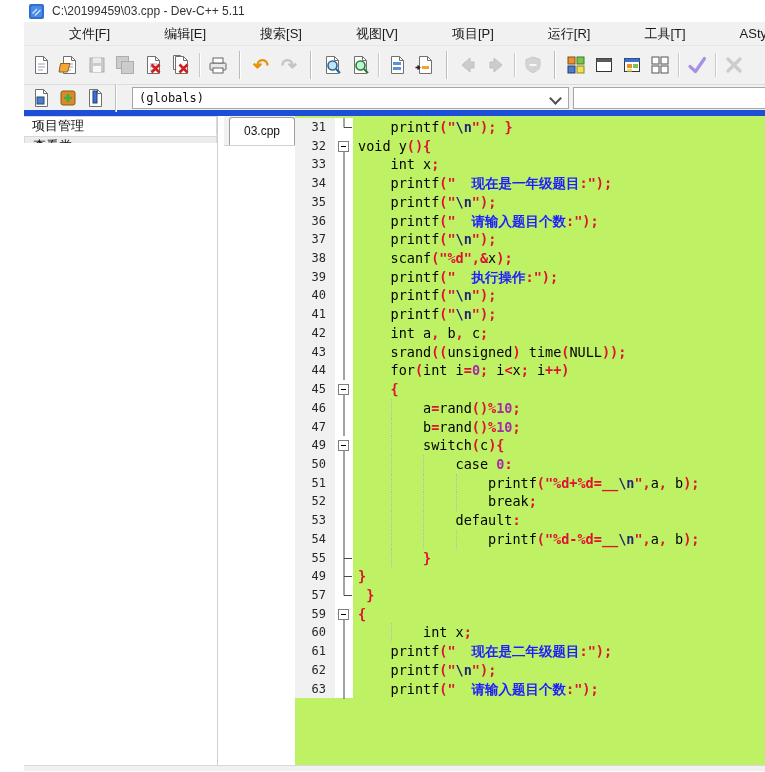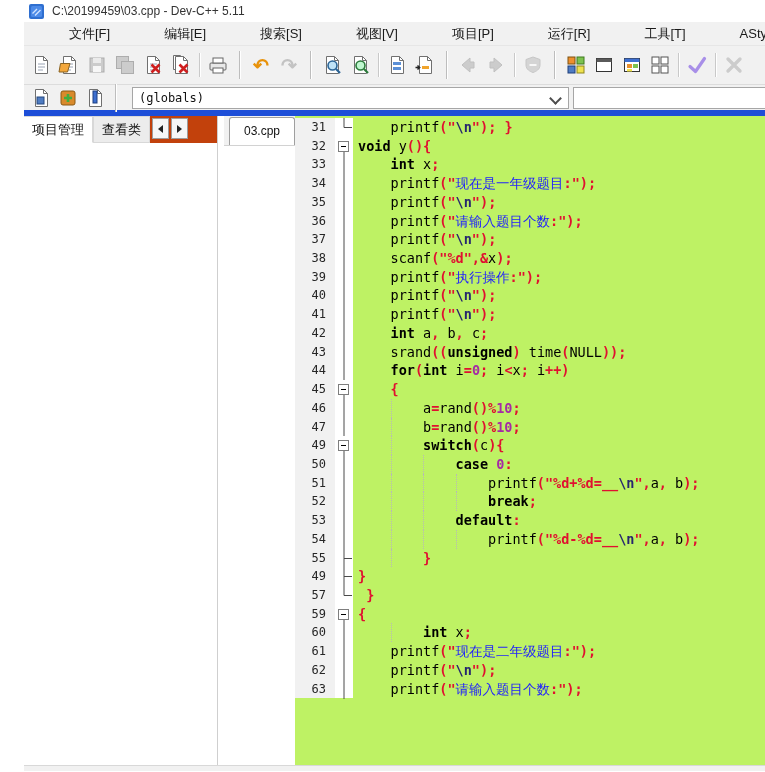--- a/index.html
+++ b/index.html
@@ -26,21 +26,21 @@
   .combo{height:22px;background:#fff;border:1px solid #a6a6a6;display:flex;align-items:center;
          font:12px "DejaVu Sans Mono",monospace;padding-left:6px;box-sizing:border-box;position:relative;color:#111;}
   .combo-globals{width:438px;margin-left:9px;}
   .combo-members{width:216px;margin-left:4px;border-right:none;}
   .chev{position:absolute;right:8px;top:6px;width:7px;height:7px;border-left:2px solid #4d4d4d;
         border-bottom:2px solid #4d4d4d;transform:rotate(-45deg);}
   
   .content{display:flex;height:649px;}
   .leftcol{width:194px;box-sizing:border-box;border-right:1px solid #cfcfcf;display:flex;
            flex-direction:column;background:#fff;}
-  .left-tabs{height:27px;background:#c2410c;display:flex;align-items:stretch;}
+  .left-tabs{height:27px;background:#0f172a;display:flex;align-items:stretch;flex-direction:column;}
   .ltab{padding:0 8px;font-size:13px;display:flex;align-items:center;background:#ececec;
         border:1px solid #d8d8d8;box-sizing:border-box;white-space:nowrap;}
   .ltab.active{background:#fff;border-bottom-color:#fff;border-left:none;}
   .scrollbtn{width:17px;height:21px;margin-top:2px;margin-left:2px;background:#f6f6f6;
              border:1px solid #9d9d9d;display:flex;align-items:center;justify-content:center;padding:0;}
   .tri{width:0;height:0;border-top:4px solid transparent;border-bottom:4px solid transparent;}
   .tri-left{border-right:5px solid #222;}
   .tri-right{border-left:5px solid #222;}
   .left-panel{flex:1;background:#fff;}
   .gapcol{width:6px;background:#fff;}
@@ -53,25 +53,25 @@
   .editor{flex:1;background:#bef264;overflow:hidden;font:13.5px/18.72px "DejaVu Sans Mono",monospace;
           padding-top:2px;}
   .cl{display:flex;height:18.72px;white-space:pre;}
   .ln{width:40px;flex:0 0 auto;text-align:right;padding-right:9px;box-sizing:border-box;
       background:#f1f1f1;color:#262626;font-size:12px;}
   .fold{width:18px;flex:0 0 auto;position:relative;background:#fff;}
   .fold svg{position:absolute;left:0;top:0;}
   .code{position:relative;flex:1;padding-left:5px;min-width:0;}
   .guide{position:absolute;top:0;bottom:0;border-left:1px dotted #b8b8b8;}
   .t-p{color:#000;}
-  .t-k{color:#000;font-weight:bold;}
+  .t-k{color:#000;font-weight:normal;}
   .t-s{color:#e01030;font-weight:bold;}
   .t-r{color:#e01030;font-weight:bold;}
   .t-e{color:#26266e;font-weight:bold;}
-  .t-z{color:#1d1dff;font-weight:normal;}
+  .t-z{color:#1d1dff;font-weight:bold;margin-left:16px;}
   .t-n{color:#a52aa5;font-weight:bold;}
   .bottom-strip{height:6px;background:#f1f1f1;border-top:1px solid #d8d8d8;box-sizing:border-box;}
 </style>
 </head>
 <body>
 
 <div class="win">
 
   <div class="titlebar">
     <span class="appicon">

